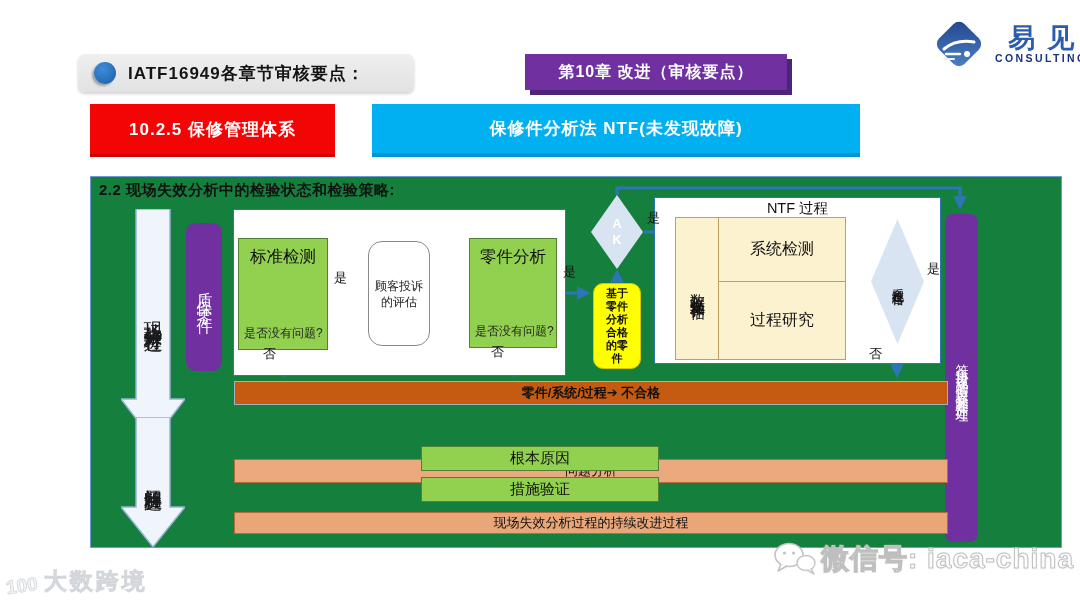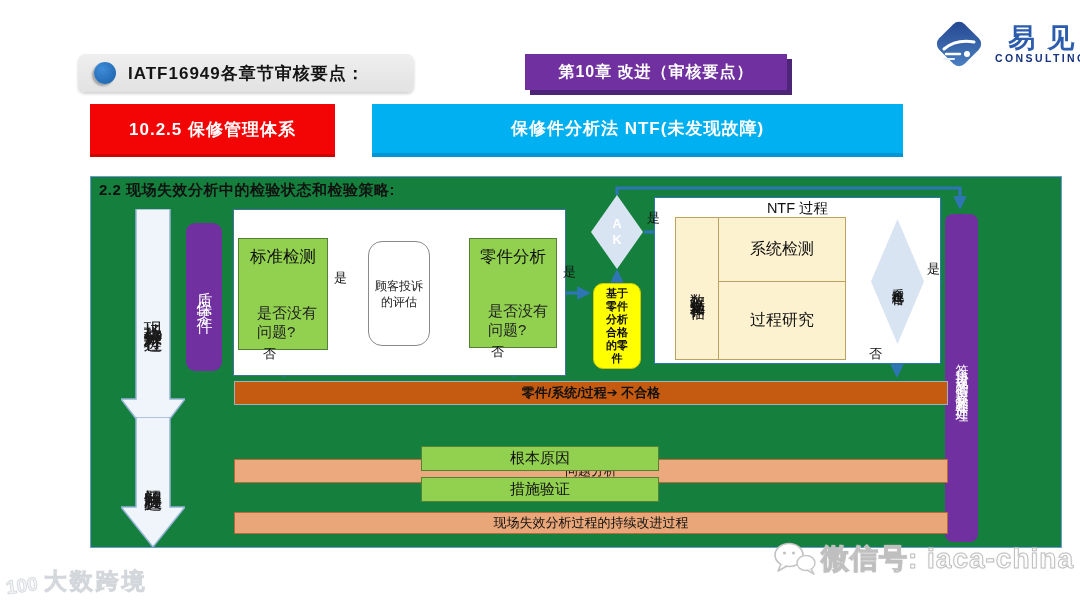--- a/index.html
+++ b/index.html
@@ -21,40 +21,40 @@
   .chapter { left:525px; top:54px; width:262px; height:36px; background:#7030a0; color:#fff;
            font-size:16px; font-weight:700; letter-spacing:1px; box-shadow:5px 5px 0 #4c2478; }
 
   .logo { left:931px; top:16px; display:flex; align-items:center; gap:8px; }
   .logo-text { display:flex; flex-direction:column; align-items:center; }
   .logo-name { font-size:27px; font-weight:700; color:#2b5cae; letter-spacing:12px; text-indent:12px; line-height:28px; }
   .logo-sub  { font-size:10.5px; font-weight:700; color:#16337f; letter-spacing:2.4px; }
 
   .section-red { left:90px; top:104px; width:245px; height:53px; background:#f40505;
            border-bottom:3px solid #cf0202; color:#fff; font-size:17px; font-weight:700; letter-spacing:1px; }
-  .topic-cyan { left:372px; top:104px; width:531px; height:53px; background:#00b0f0;
+  .topic-cyan { left:372px; top:104px; width:488px; height:53px; background:#00b0f0;
            border-bottom:4px solid #0096d4; color:#fff; font-size:17px; font-weight:700; letter-spacing:1px; }
 
   
   .diagram { left:90px; top:176px; width:972px; height:372px; border:1.5px solid #6b9bd2; background:#15803d; }
   .dg-title { left:8px; top:4px; font-size:15px; font-weight:700; color:#111; letter-spacing:.5px; }
 
   .big-arrow-text { font-size:18.5px; color:#1a1a1a; letter-spacing:2px; }
 
   .qa-parts { left:95px; top:46px; width:36px; height:148px; background:#7030a0; border-radius:9px; color:#fff; }
   .qa-parts .vtext { font-size:16px; letter-spacing:9px; }
 
   .pa-box { left:142px; top:32px; width:333px; height:167px; border:1.5px solid #41719c; background:#fff; }
   .pa-label { left:142px; top:34px; width:333px; text-align:center; font-size:14px; color:#111; }
 
   .green-test { background:#92d050; border:1.5px solid #538135; }
   .std-box  { left:147px; top:61px; width:90px; height:112px; }
   .load-box { left:378px; top:61px; width:88px; height:110px; }
   .gt-title { position:absolute; left:0; right:0; top:7px; text-align:center; font-size:16.5px; color:#0f0f0f; }
-  .gt-q { position:absolute; left:18px; bottom:7px; font-size:15px; color:#222;margin-top:8px; }
+  .gt-q { position:absolute; left:5px; bottom:7px; font-size:12px; color:#222;margin-top:8px; }
 
   .cc-box { left:277px; top:64px; width:62px; height:105px; border-radius:14px; border:1.2px solid #8a8a8a;
             background:#fff; font-size:12px; line-height:16px; color:#222; text-align:center; padding:4px; }
 
   .yellow-box { left:502px; top:106px; width:48px; height:86px; background:#ffff00;
             border:1.5px solid #cdc800; border-radius:10px; }
   .yellow-box span { display:block; width:26px; font-size:11px; font-weight:700; line-height:13px;
             text-align:center; color:#111; }
 
   .ak-wrap { left:500px; top:18px; width:52px; height:74px; }

